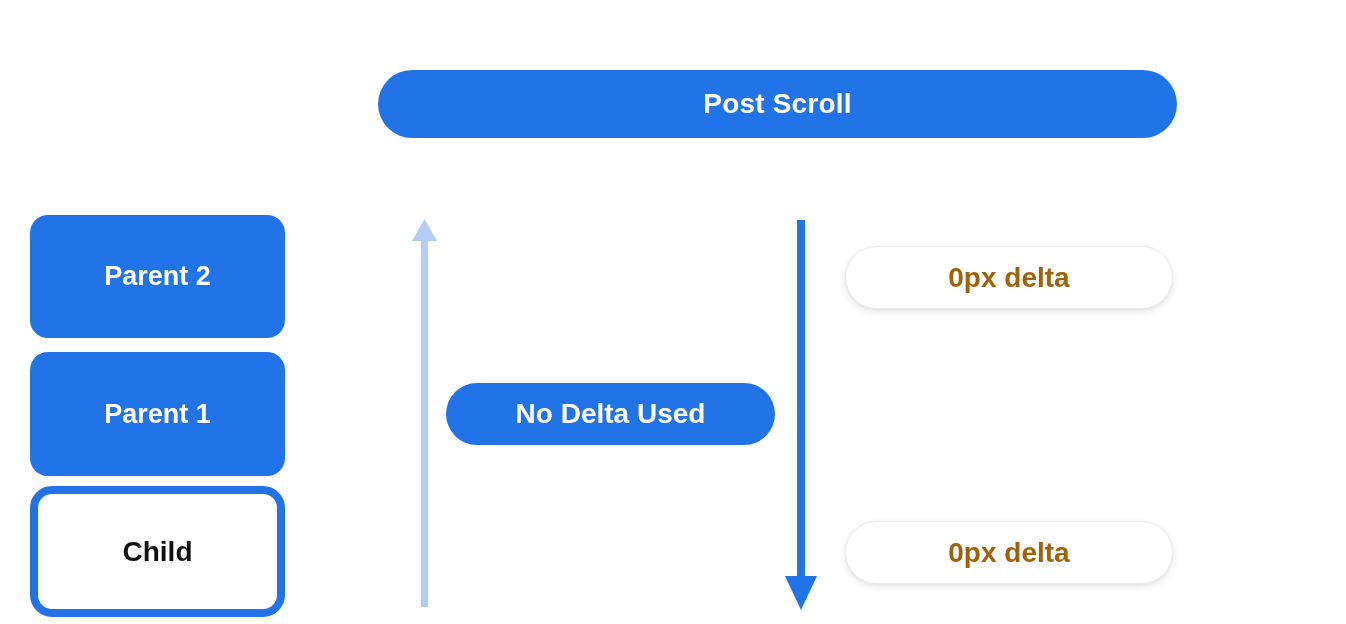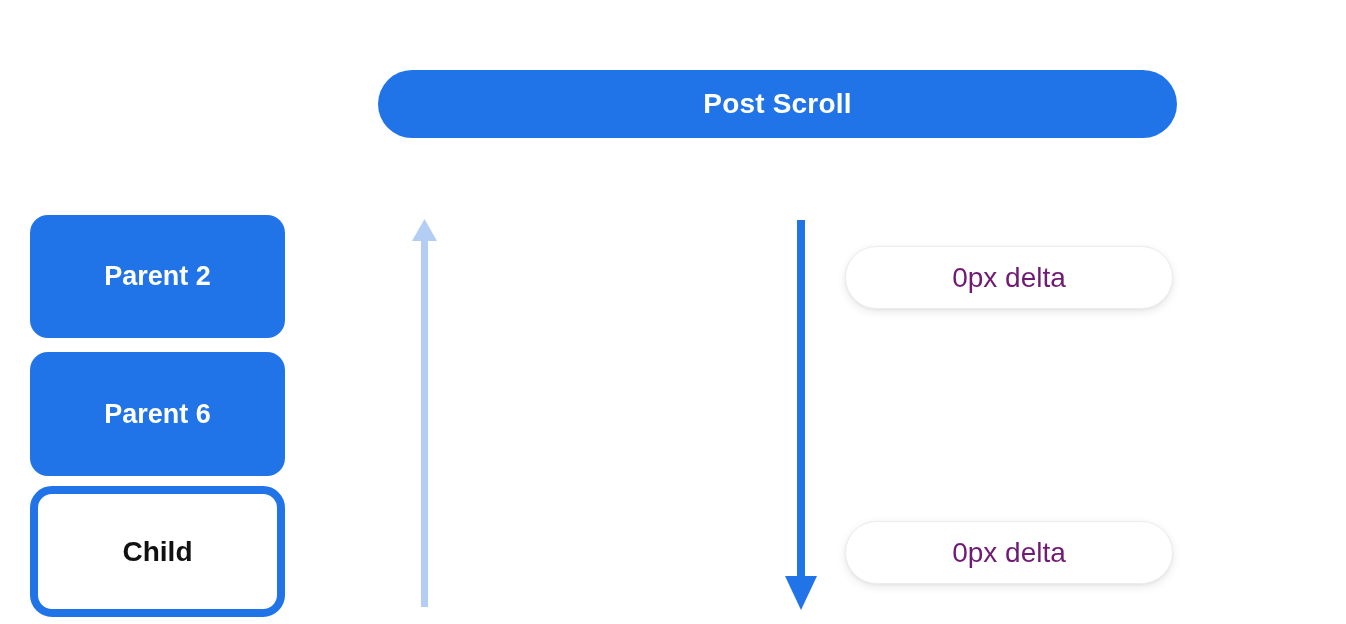--- a/index.html
+++ b/index.html
@@ -39,21 +39,21 @@
     left: 446px; width: 329px; height: 62px;
     border-radius: 31px; font-size: 28px;
   }
   .mid-pill-top { top: 221px; }
   .mid-pill-bottom { top: 358px; }
   .result-pill {
     left: 845px; width: 328px; height: 63px;
     border-radius: 32px; background: #ffffff;
     border: 1px solid #ececec;
     box-shadow: 0 3px 10px rgba(0,0,0,0.09), 0 1px 3px rgba(0,0,0,0.05);
-    font-size: 28px; font-weight: 400; color: #701a75;
+    font-size: 28px; font-weight: 700; color: #a16207;
   }
   .result-pill-top { top: 221px; }
   .result-pill-bottom { top: 496px; }
   .arrow-svg { position: absolute; display: block; }
   .up-arrow-svg { left: 410px; top: 194px; }
   .down-arrow-svg { left: 784px; top: 195px; }
 </style>
 </head>
 <body>
 
@@ -61,33 +61,36 @@
 
   <div class="abs pill title-pill blue-fill" style="background-color: rgb(33, 115, 232);">
     <span>Post Scroll</span>
   </div>
 
   <div class="abs box parent-box parent-2 blue-fill" style="background-color: rgb(33, 115, 232);">
     <span>Parent 2</span>
   </div>
 
   <div class="abs box parent-box parent-1 blue-fill" style="background-color: rgb(33, 115, 232);">
-    <span>Parent 6</span>
+    <span>Parent 1</span>
   </div>
 
   <div class="abs box child-box" style="border-color: rgb(33, 115, 232); align-items: center;">
     <span>Child</span>
   </div>
 
   <svg class="arrow-svg up-arrow-svg" width="29" height="388" viewBox="0 0 29 388">
     <polygon points="14.5,0 2,22 27,22" fill="#b3cdf5"></polygon>
     <rect x="11" y="20" width="7" height="368" fill="#b3cdf5"></rect>
   </svg>
 
 
+  <div class="abs pill mid-pill mid-pill-bottom blue-fill" style="background-color: rgb(33, 115, 232);">
+    <span>No Delta Used</span>
+  </div>
 
   <svg class="arrow-svg down-arrow-svg" width="34" height="390" viewBox="0 0 34 390">
     <rect x="13" y="0" width="8" height="358" fill="#2173e8"></rect>
     <polygon points="17,390 1,356 33,356" fill="#2173e8"></polygon>
   </svg>
 
   <div class="abs pill result-pill result-pill-top">
     <span>0px delta</span>
   </div>
 

